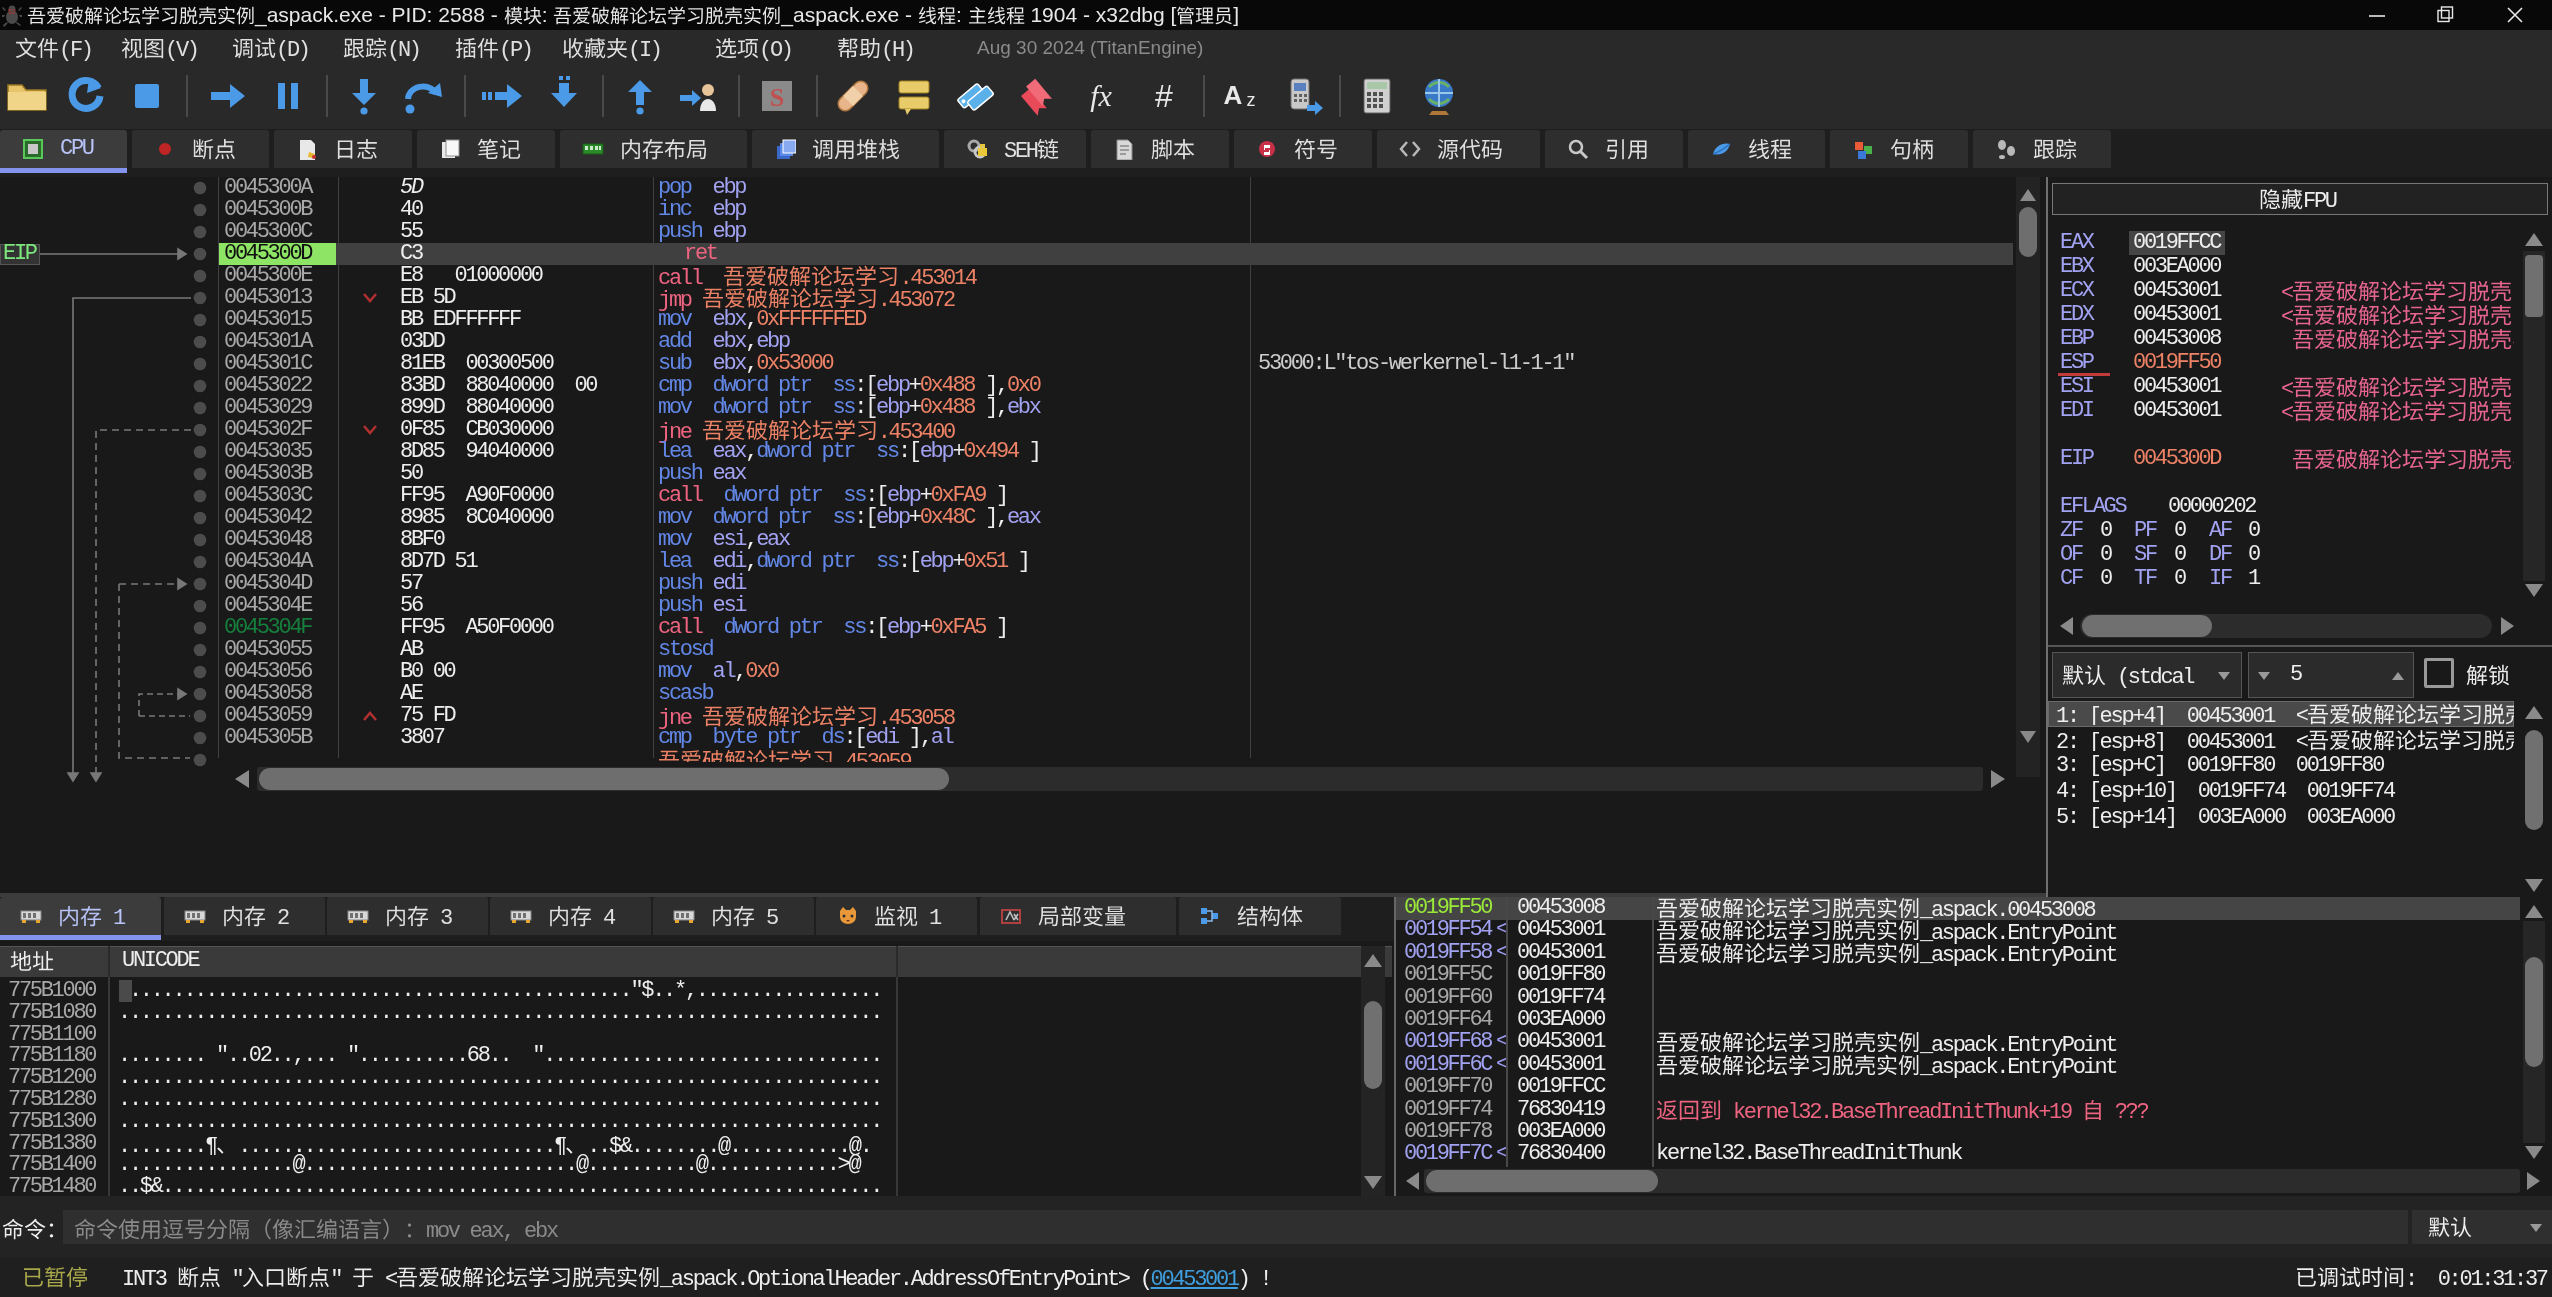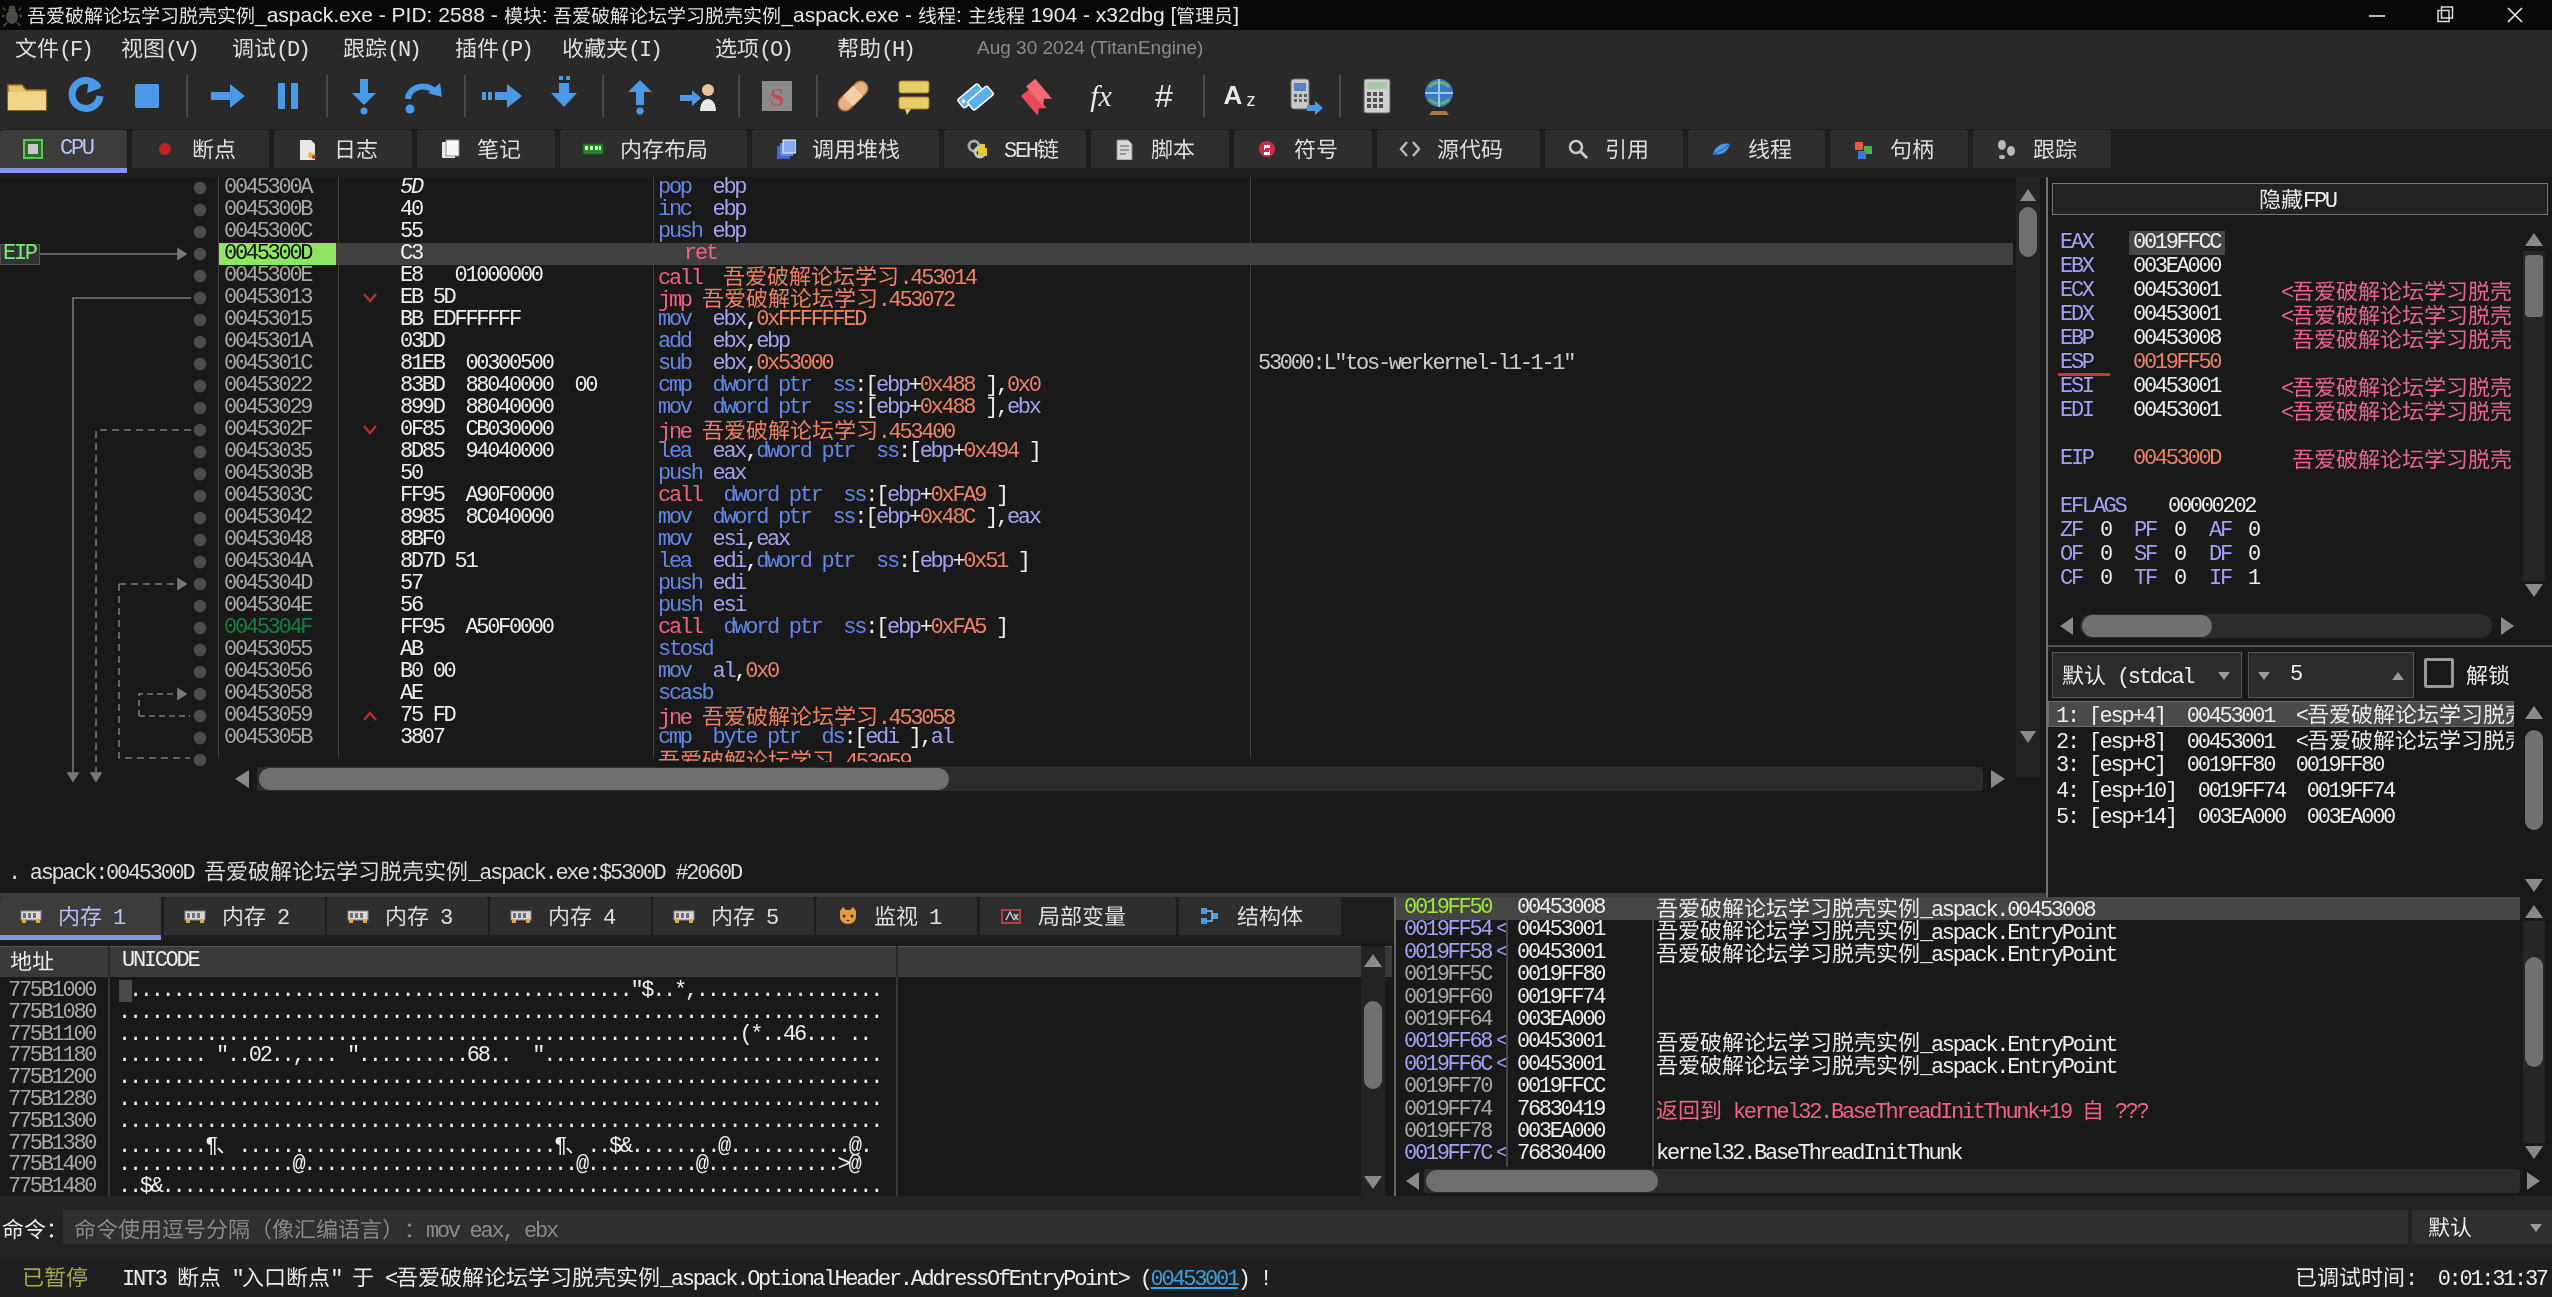--- a/index.html
+++ b/index.html
@@ -684,34 +684,20 @@
 <path d="M14 12l8 12H6z" fill="#8a8a8a"></path>
 <rect x="5" y="30" width="18" height="50" rx="9" fill="#6e6e6e"></rect>
 <path d="M14 566l8-12H6z" fill="#8a8a8a"></path>
 </svg>
     <svg class="abs" style="left:225px;top:764px" width="1790" height="30" viewBox="0 0 1790 30">
 <path d="M10 15l14-9v18z" fill="#8a8a8a"></path>
 <rect x="32" y="3" width="1726" height="24" rx="3" fill="#2c2c2c"></rect>
 <rect x="34" y="4" width="690" height="22" rx="11" fill="#6e6e6e"></rect>
 <path d="M1780 15l-14-9v18z" fill="#8a8a8a"></path>
 </svg>
-    <div class="t" style="left:8px;top:860px;"><span style="color:#dddddd">. aspack:0045300D <svg class="k" width="264" height="22" viewBox="0 -19.4 264 22">
-          <use href="#c543e" x="0"></use>
-          <use href="#c7231" x="22"></use>
-          <use href="#c7834" x="44"></use>
-          <use href="#c89e3" x="66"></use>
-          <use href="#c8bba" x="88"></use>
-          <use href="#c575b" x="110"></use>
-          <use href="#c5b66" x="132"></use>
-          <use href="#c4e60" x="154"></use>
-          <use href="#c8131" x="176"></use>
-          <use href="#c58f3" x="198"></use>
-          <use href="#c5b9e" x="220"></use>
-          <use href="#c4f8b" x="242"></use>
-        </svg>_aspack.exe:$5300D #2060D</span></div>
     <div class="abs" style="left:0;top:893px;width:2552px;height:4px;background:#3c3c3c"></div>
     <div class="abs" style="left:2046px;top:177px;width:2px;height:724px;background:#707070"></div>
     <div class="abs" style="left:2048px;top:177px;width:504px;height:724px;background:#191919"></div>
     <div class="abs" style="left:2052px;top:183px;width:496px;height:32px;border:1px solid #777;background:#222"></div>
     <div class="t" style="left:2259px;top:188px;"><span style="color:#eeeeee"><svg class="k" width="44" height="22" viewBox="0 -19.4 44 22">
           <use href="#c9690" x="0"></use>
           <use href="#c85cf" x="22"></use>
         </svg></span><span style="color:#eeeeee">FPU</span></div>
     <div class="t" style="left:2060px;top:232px;"><span style="color:#a2a2f2">EAX</span></div>
     <div class="abs" style="left:2129px;top:231px;width:96px;height:24px;background:#454545"></div>
@@ -1040,23 +1026,20 @@
     <div class="t" style="left:122px;top:950px;"><span style="color:#eeeeee">UNICODE</span></div>
     <div class="t" style="left:8px;top:980.0px;"><span style="color:#a8a8a8">775B1000</span></div>
     <div class="abs" style="left:118px;top:980px;width:762px;height:22px;overflow:hidden">
       <div class="t" style="left:0;top:0"><span style="color:#eeeeee">..............................................."$..*,.................</span></div>
     </div>
     <div class="t" style="left:8px;top:1001.8px;"><span style="color:#a8a8a8">775B1080</span></div>
     <div class="abs" style="left:118px;top:1002px;width:762px;height:22px;overflow:hidden">
       <div class="t" style="left:0;top:0"><span style="color:#eeeeee">......................................................................</span></div>
     </div>
     <div class="t" style="left:8px;top:1023.6px;"><span style="color:#a8a8a8">775B1100</span></div>
-    <div class="abs" style="left:118px;top:1024px;width:762px;height:22px;overflow:hidden">
-      <div class="t" style="left:0;top:0"><span style="color:#eeeeee">.........................................................(*..46... ..</span></div>
-    </div>
     <div class="t" style="left:8px;top:1045.4px;"><span style="color:#a8a8a8">775B1180</span></div>
     <div class="abs" style="left:118px;top:1045px;width:762px;height:22px;overflow:hidden">
       <div class="t" style="left:0;top:0"><span style="color:#eeeeee">........ "..02..,... "..........68..  "...............................</span></div>
     </div>
     <div class="t" style="left:8px;top:1067.2px;"><span style="color:#a8a8a8">775B1200</span></div>
     <div class="abs" style="left:118px;top:1067px;width:762px;height:22px;overflow:hidden">
       <div class="t" style="left:0;top:0"><span style="color:#eeeeee">......................................................................</span></div>
     </div>
     <div class="t" style="left:8px;top:1089.0px;"><span style="color:#a8a8a8">775B1280</span></div>
     <div class="abs" style="left:118px;top:1089px;width:762px;height:22px;overflow:hidden">

